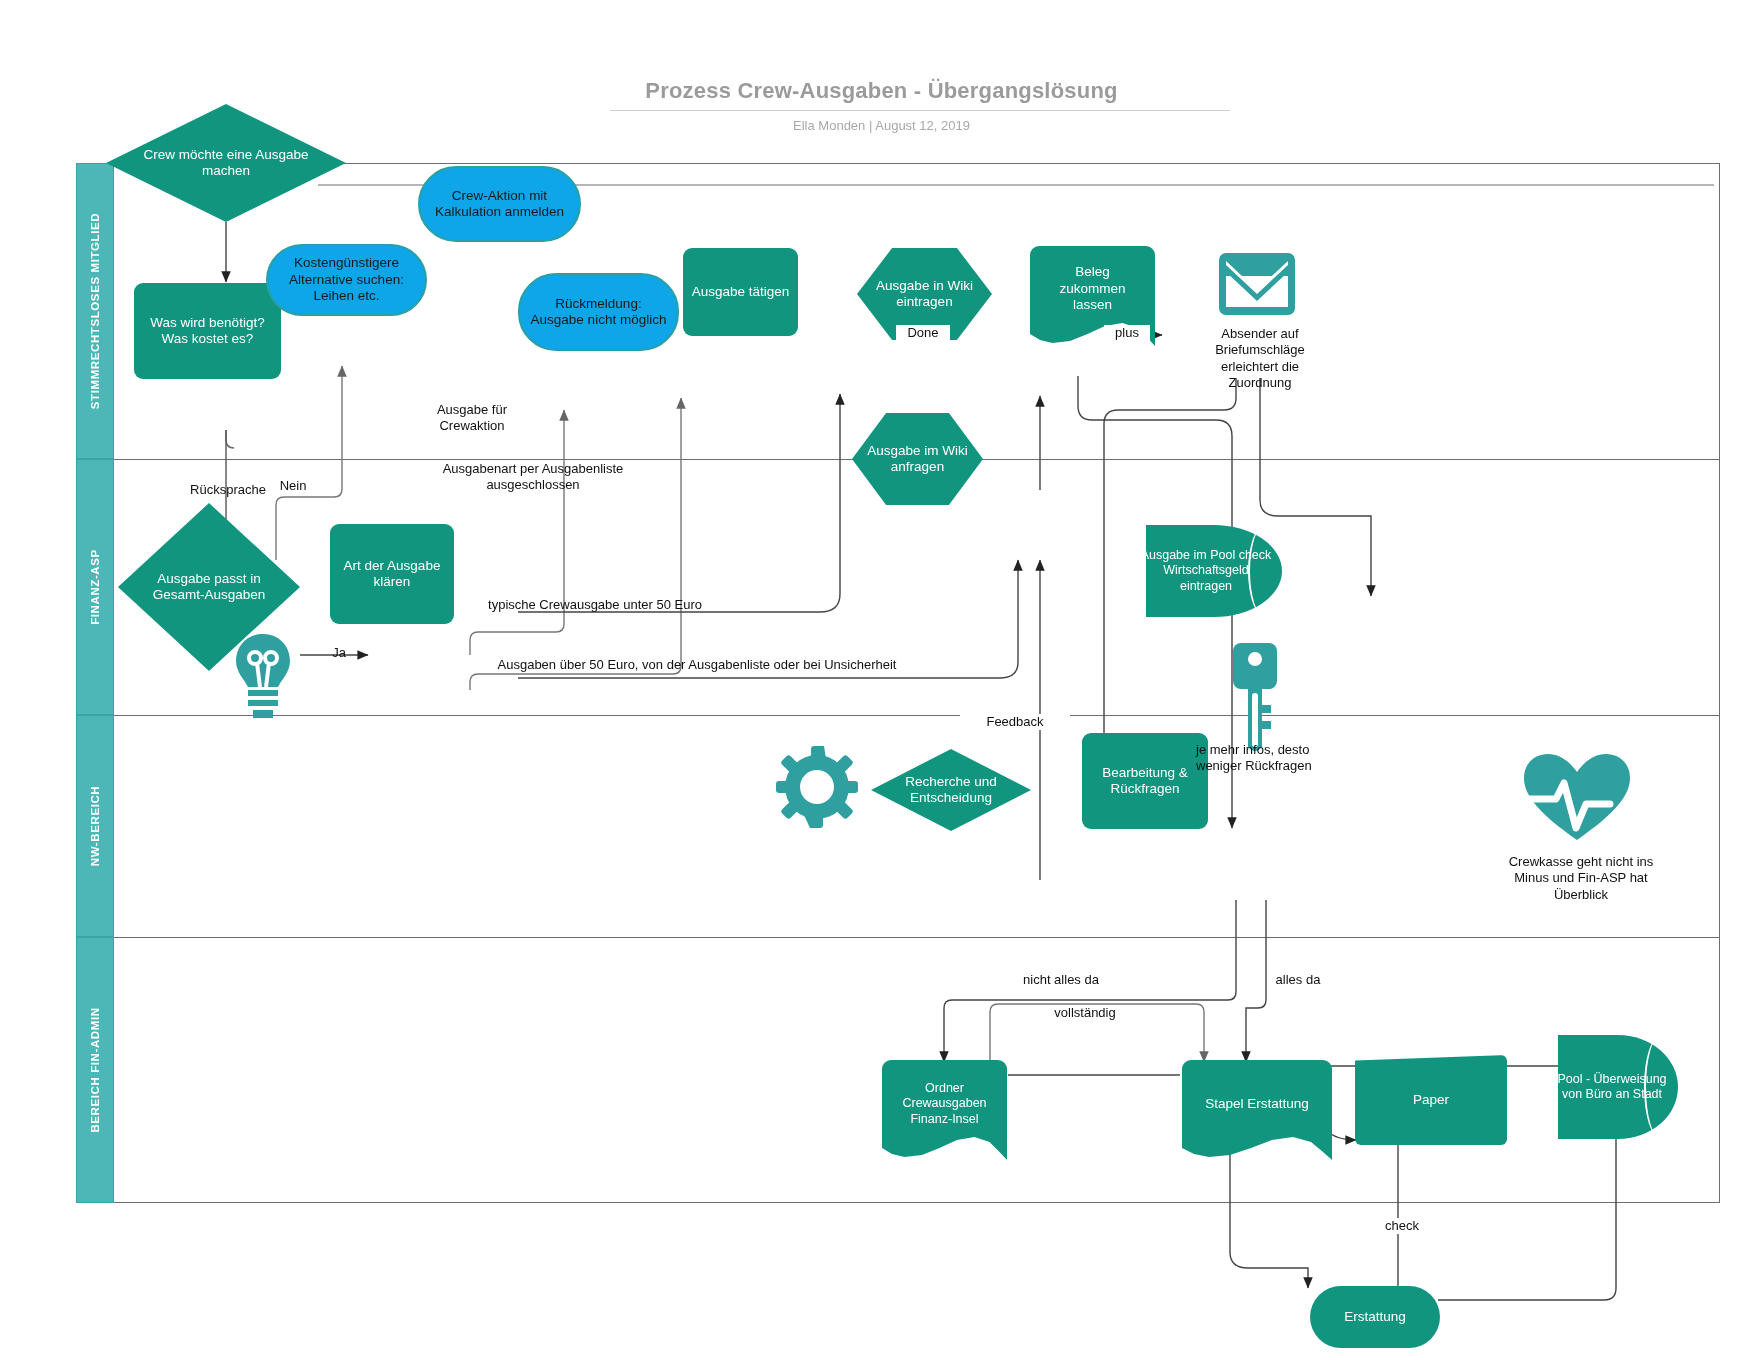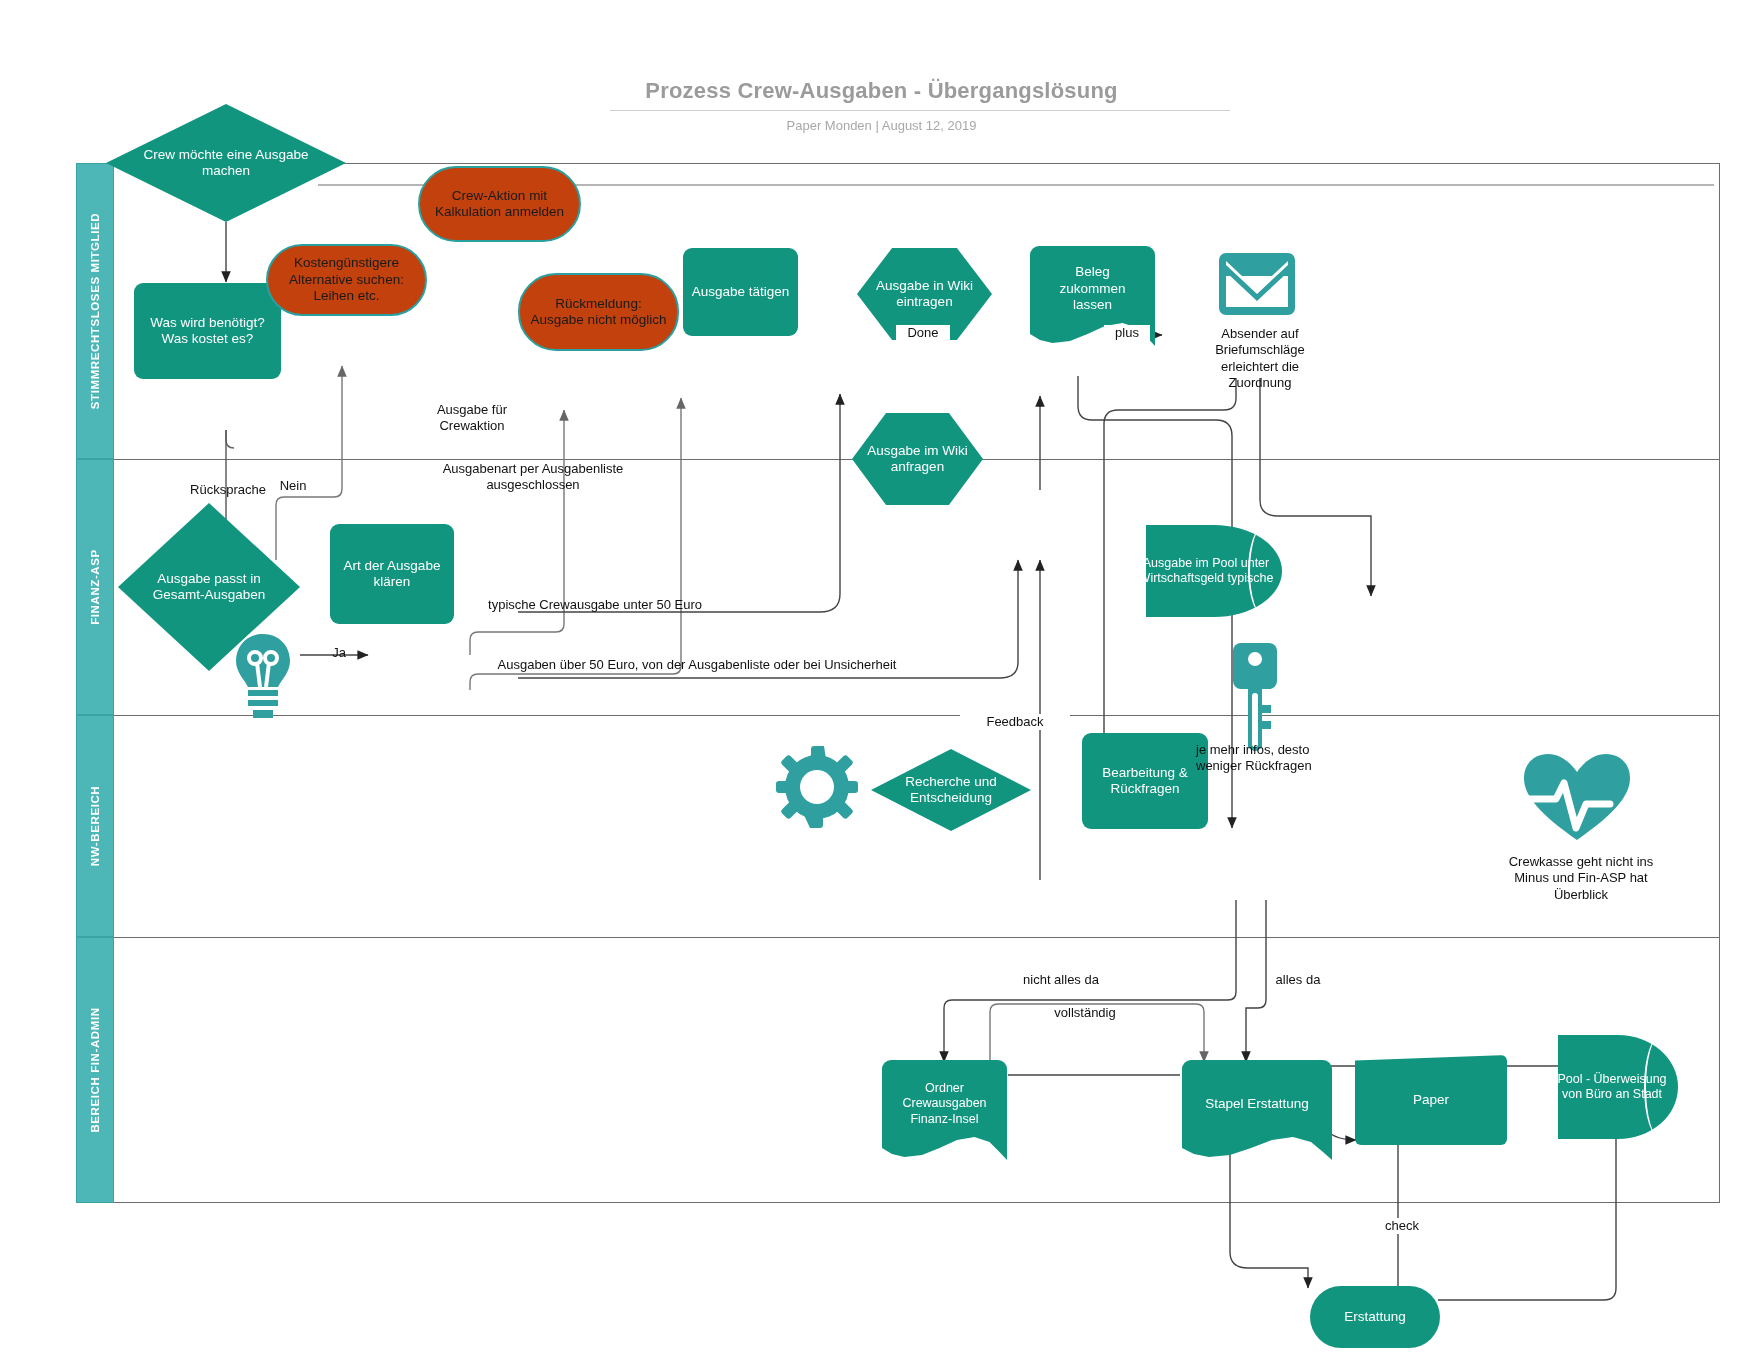--- a/index.html
+++ b/index.html
@@ -19,21 +19,21 @@
 
   
   .node{position:absolute;box-sizing:border-box;display:flex;align-items:center;justify-content:center;text-align:center;
         color:#ffffff;font-size:13.5px;line-height:1.22;z-index:6;}
   .teal{background:#12957f;}
   .rect{border-radius:9px;}
   .rhomb{background:transparent;}
   .rhomb .rshape{position:absolute;inset:0;background:#12957f;clip-path:polygon(50% 0,100% 50%,50% 100%,0 50%);z-index:-1;}
   .hexa{background:transparent;}
   .hexa .hshape{position:absolute;inset:0;background:#12957f;clip-path:polygon(26% 0,74% 0,100% 50%,74% 100%,26% 100%,0 50%);z-index:-1;}
-  .pill{background:#c2410c;border:2px solid #2aa0a0;border-radius:38px;color:#1a1a1a;font-size:13.5px;}
+  .pill{background:#0ea5e9;border:2px solid #2aa0a0;border-radius:38px;color:#1a1a1a;font-size:13.5px;}
   .doc{background:transparent;}
   .doc .dcs{position:absolute;inset:0;background:#12957f;border-radius:9px 9px 0 0;
      clip-path:polygon(0 0,100% 0,100% 100%,94% 92%,86% 82%,74% 77%,60% 80%,46% 88%,32% 95%,18% 97%,8% 94%,0 88%);z-index:-1;}
   .cyl{background:transparent;}
   .cyl .cshape{position:absolute;inset:0;background:#12957f;border-radius:0 50% 50% 0 / 0 50% 50% 0;z-index:-1;}
   .cyl .cline{position:absolute;right:0;top:0;width:34px;height:100%;border-left:2px solid #ffffff;
      border-radius:50%/50%;box-sizing:border-box;z-index:-1;}
   .trap{background:transparent;}
   .trap .tshape{position:absolute;inset:0;background:#12957f;clip-path:polygon(0 6%,100% 0,100% 100%,0 100%);border-radius:6px;z-index:-1;}
   .stad{border-radius:60px;}
@@ -45,21 +45,21 @@
   
   svg.edges{position:absolute;left:0;top:0;width:1763px;height:1360px;z-index:3;pointer-events:none;}
   svg.icon{position:absolute;z-index:5;}
 </style>
 </head>
 <body>
 
 <div id="title">Prozess Crew-Ausgaben - Übergangslösung</div>
 <div id="title-rule"></div>
 <div id="subtitle">
-  <span>Paper Monden</span>
+  <span>Ella Monden</span>
   <span>|</span>
   <span>August 12, 2019</span>
 </div>
 
 <div id="pool"></div>
 
 <div class="lane-head" style="top:163px;height:296px;">
   <span>STIMMRECHTSLOSES MITGLIED</span>
 </div>
 <div class="lane-head" style="top:459px;height:256px;">
@@ -210,21 +210,21 @@
 </div>
 
 <div class="node hexa" style="left:852px;top:413px;width:131px;height:92px;">
   <span class="hshape"></span>
   <span style="padding:0 6px;">Ausgabe im Wiki anfragen</span>
 </div>
 
 <div class="node cyl" style="left:1146px;top:525px;width:136px;height:92px;">
   <span class="cshape"></span>
   <span class="cline"></span>
-  <span style="padding:0 6px;margin-left:-16px;font-size:12.5px;">Ausgabe im Pool  unter Wirtschaftsgeld typische</span>
+  <span style="padding:0 6px;margin-left:-16px;font-size:12.5px;">Ausgabe im Pool  check Wirtschaftsgeld eintragen</span>
 </div>
 
 <svg class="icon" style="left:776px;top:746px;" width="82" height="82" viewBox="0 0 82 82">
   <g fill="#2f9fa0">
     <path d="M41 0 l7 0 2 13 -11 0 z"></path>
       <path d="M41 82 l7 0 -2 -13 -11 0 z" transform="translate(-7,0)"></path>
     <rect x="35" y="0" width="12" height="16" rx="3"></rect>
     <rect x="35" y="66" width="12" height="16" rx="3"></rect>
     <rect x="0" y="35" width="16" height="12" rx="3"></rect>
     <rect x="66" y="35" width="16" height="12" rx="3"></rect>

